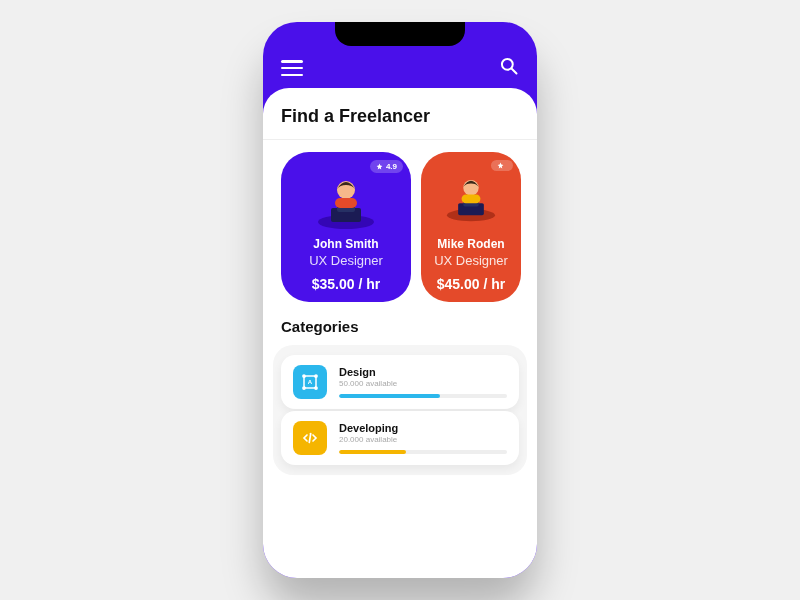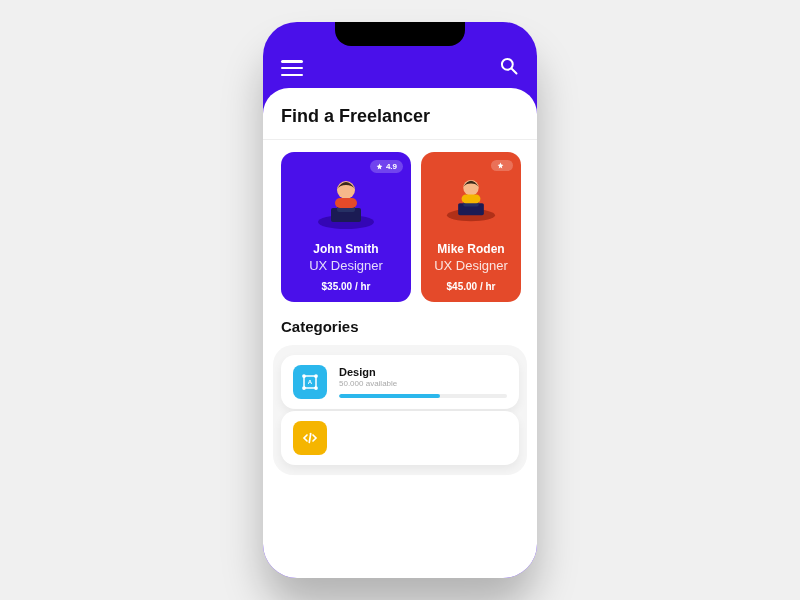--- a/index.html
+++ b/index.html
@@ -70,21 +70,21 @@
   .cards {
     display: flex;
     gap: 10px;
     padding: 0 18px;
     overflow: hidden;
   }
   .card {
     position: relative;
     flex: 0 0 130px;
     height: 150px;
-    border-radius: 13px;
+    border-radius: 28px;
     color: #fff;
     text-align: center;
     padding: 8px 6px 10px;
     display: flex;
     flex-direction: column;
     justify-content: flex-end;
     cursor: pointer;
   }
   .card.purple { background: #4a10ea; }
   .card.red    { background: #e44a2a; flex: 0 0 100px; }
@@ -101,21 +101,21 @@
   }
   .rating-pill svg { width:7px; height:7px; }
   .avatar-wrap {
     position: absolute;
     top: 22px; left: 50%;
     transform: translateX(-50%);
     width: 70px; height: 56px;
   }
   .card .name { font-size: 12px; font-weight: 800; }
   .card .role { font-size: 13px; opacity: 0.85; margin-top: 2px; }
-  .card .rate { font-size: 10px; font-weight: 700; margin-top: 8px; }
+  .card .rate { font-size: 14px; font-weight: 700; margin-top: 8px; }
 
   
   .section-title {
     font-size: 15px;
     font-weight: 800;
     color: #111;
     padding: 16px 18px 10px;
   }
   .cat-list {
     background: #f5f5f5;
@@ -253,19 +253,26 @@
         </div>
 
         <div class="cat-item">
           <div class="cat-icon yellow">
             <svg viewBox="0 0 24 24" fill="none" stroke="#fff" stroke-width="2.2" stroke-linecap="round">
               <polyline points="8 8 4 12 8 16"></polyline>
                 <polyline points="16 8 20 12 16 16"></polyline>
                 <line x1="13" y1="6" x2="11" y2="18"></line>
             </svg>
           </div>
+          <div class="cat-body">
+            <div class="cat-name">Developing</div>
+            <div class="cat-sub">20.000 available</div>
+            <div class="cat-bar">
+              <div class="cat-bar-fill yellow" style="width:40%"></div>
+            </div>
+          </div>
         </div>
 
 
       </div>
     </div>
   </div>
 </div>
 
 </body></html>

